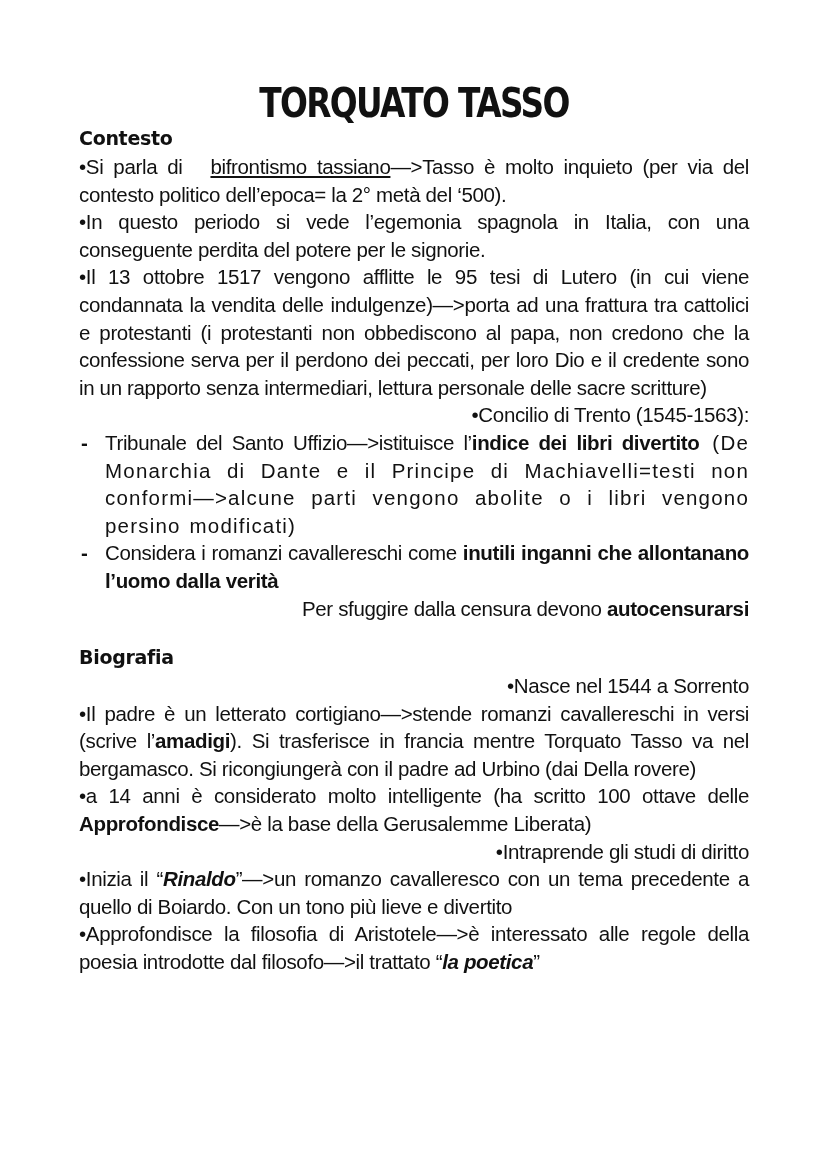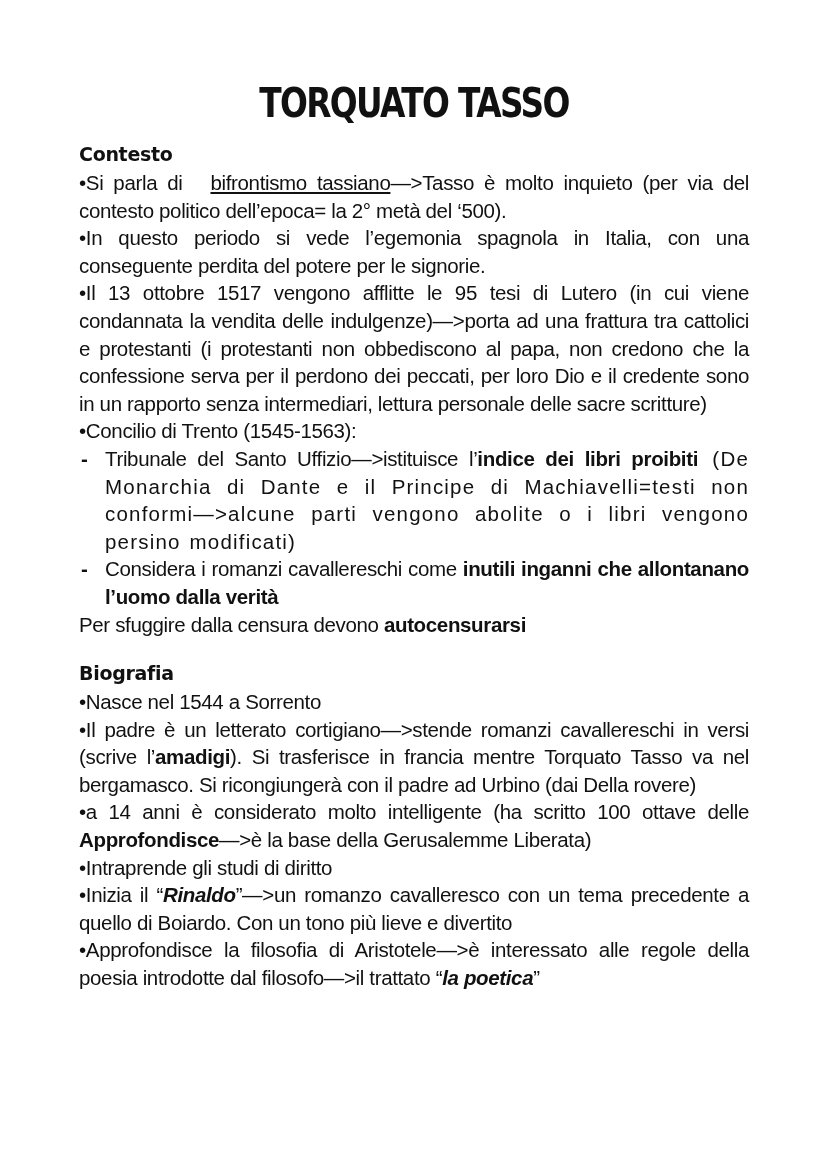--- a/index.html
+++ b/index.html
@@ -31,21 +31,21 @@
       font-size: 40px;
       letter-spacing: -2px;
       transform: scaleX(0.82);
       transform-origin: center;
       line-height: 50px;
       margin: 0;
     }
     .content {
       position: absolute;
       left: 0;
-      top: 140px;
+      top: 124px;
       width: 670px;
       font-family: "Liberation Sans", sans-serif;
       font-size: 20.5px;
       line-height: 27.6px;
       letter-spacing: -0.35px;
     }
     .section-heading {
       font-family: "DejaVu Sans", sans-serif;
       font-weight: bold;
       font-size: 19px;
@@ -53,21 +53,21 @@
       letter-spacing: -0.3px;
       margin: 0;
     }
     .section-heading.bio {
       margin-top: 21px;
     }
     p {
       margin: 0;
       text-align: justify;
     }
-    p.nojust { text-align: left; }
+    p.nojust { text-align: right; }
     .ul { text-decoration: underline; margin-left: 18px; }
     b { font-weight: bold; }
     .dash-item {
       position: relative;
       padding-left: 26px;
       text-align: justify;
     }
     .dash-item .dash {
       position: absolute;
       left: 2px;
@@ -88,21 +88,21 @@
 
     <p><span>•Si parla di </span><span class="ul">bifrontismo tassiano</span><span>—&gt;Tasso è molto inquieto (per via del contesto politico dell’epoca= la 2° metà del ‘500).</span></p>
 
     <p>•In questo periodo si vede l’egemonia spagnola in Italia, con una conseguente perdita del potere per le signorie.</p>
 
     <p>•Il 13 ottobre 1517 vengono afflitte le 95 tesi di Lutero (in cui viene condannata la vendita delle indulgenze)—&gt;porta ad una frattura tra cattolici e protestanti (i protestanti non obbediscono al papa, non credono che la confessione serva per il perdono dei peccati, per loro Dio e il credente sono in un rapporto senza intermediari, lettura personale delle sacre scritture)</p>
 
     <p class="nojust">•Concilio di Trento (1545-1563):</p>
 
     <div class="dash-item">
-      <span class="dash">-</span><span>Tribunale del Santo Uffizio—&gt;istituisce l’</span><b>indice dei libri proibiti</b><span class="wide"> (De Monarchia di Dante e il Principe di Machiavelli=testi non conformi—&gt;alcune parti vengono abolite o i libri vengono persino modificati)</span>
+      <span class="dash">-</span><span>Tribunale del Santo Uffizio—&gt;istituisce l’</span><b>indice dei libri divertito</b><span class="wide"> (De Monarchia di Dante e il Principe di Machiavelli=testi non conformi—&gt;alcune parti vengono abolite o i libri vengono persino modificati)</span>
     </div>
 
     <div class="dash-item">
       <span class="dash">-</span><span>Considera i romanzi cavallereschi come </span><b>inutili inganni che allontanano l’uomo dalla verità</b>
     </div>
 
     <p class="nojust"><span>Per sfuggire dalla censura devono </span><b>autocensurarsi</b></p>
 
     <h2 class="section-heading bio">Biografia</h2>
 

